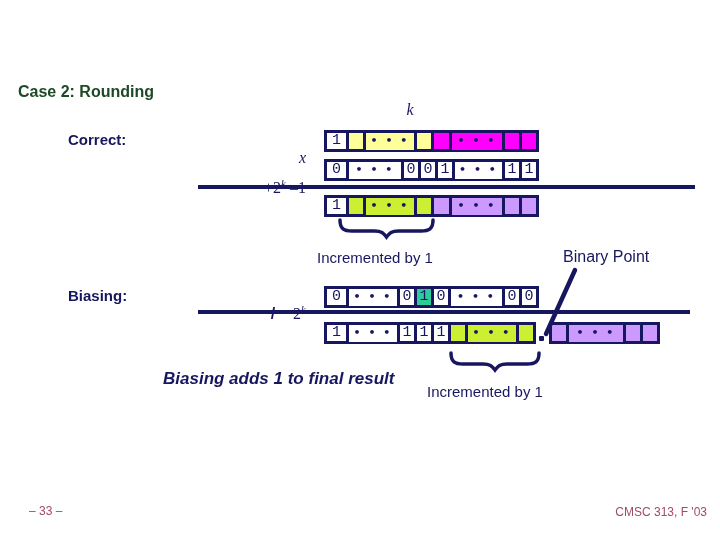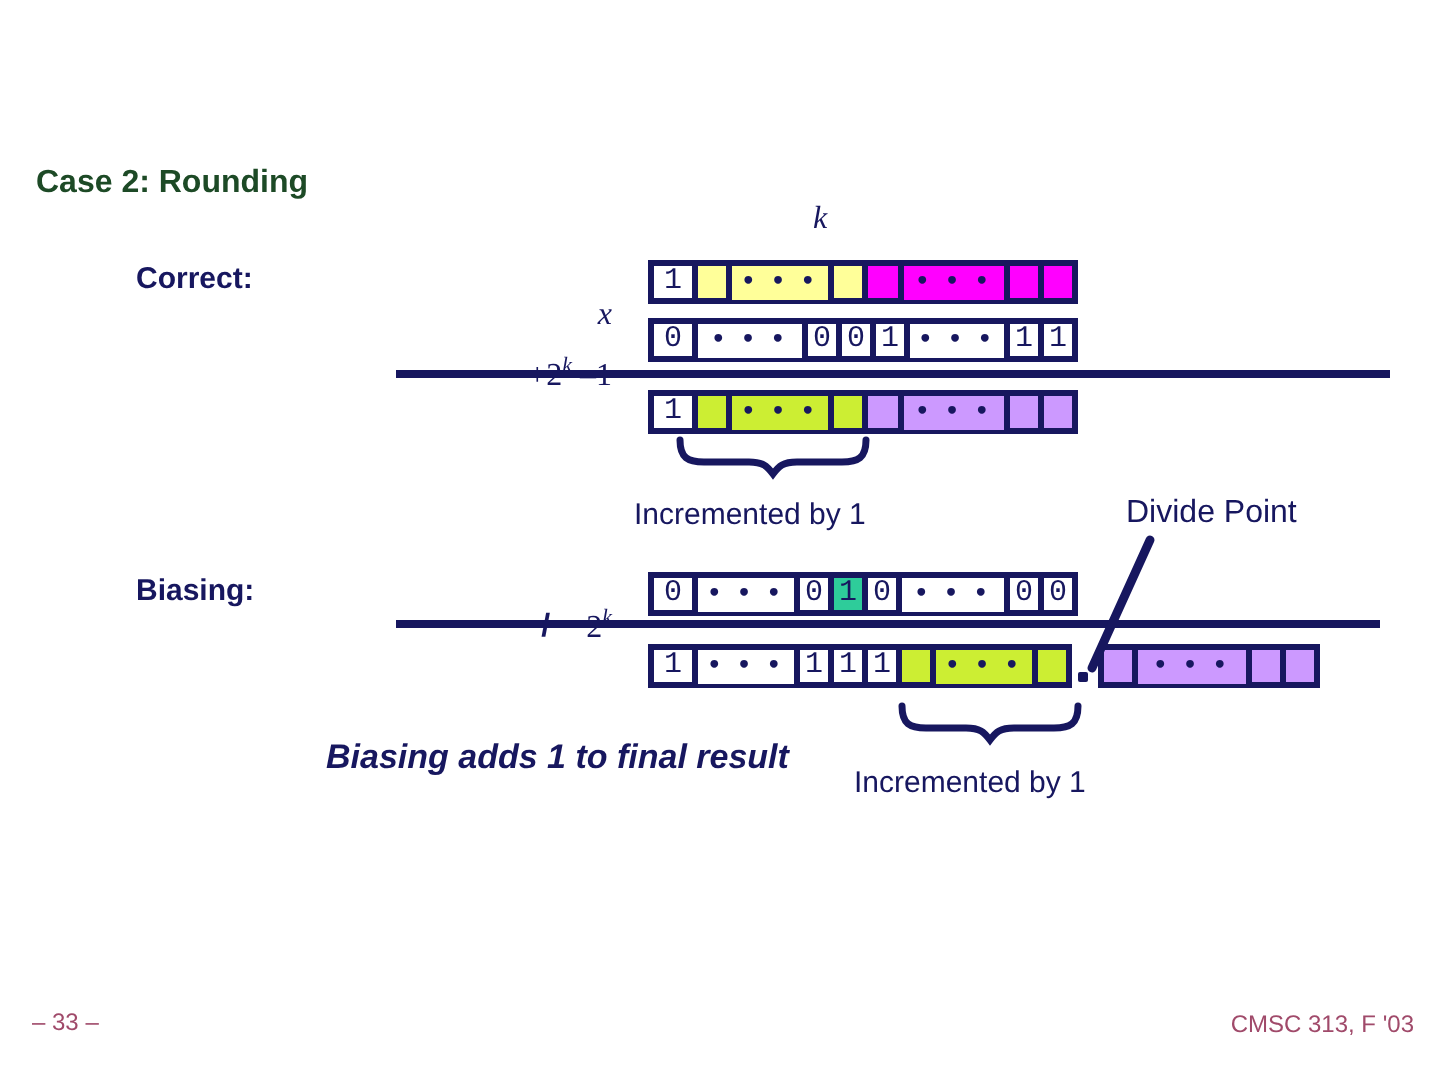--- a/index.html
+++ b/index.html
@@ -131,20 +131,20 @@
       <svg class="overlay" width="92" height="22" style="left: 449px; top: 351px;">
         <path d="M2,2 C2,11 6,13 14,13 L34,13 C41,13 43,15 46,19 C49,15 51,13 58,13 L78,13 C86,13 90,11 90,2" fill="none" stroke="#17175f" stroke-width="3.5" stroke-linecap="round"></path>
       </svg>
       <svg class="overlay" width="36" height="72" style="left: 542px; top: 266px;">
         <line x1="33" y1="4" x2="4" y2="68" stroke="#17175f" stroke-width="4.5" stroke-linecap="round"></line>
       </svg>
       <div class="bpdot" style="left: 539px; top: 336px; width: 5px; height: 5px;"></div>
     </div>
 
   <div class="abs annot" style="left:317px;top:249px;">Incremented by 1</div>
-  <div class="abs annot big" style="left:563px;top:248px;">Divide Point</div>
+  <div class="abs annot big" style="left:563px;top:248px;">Binary Point</div>
   <div class="abs annot bias" style="left:163px;top:369px;">Biasing adds 1 to final result</div>
   <div class="abs annot" style="left:427px;top:383px;">Incremented by 1</div>
 
-  <div class="abs footer" style="left:16px;top:504px;">– 33 –</div>
+  <div class="abs footer" style="left:29px;top:504px;">– 33 –</div>
   <div class="abs footer" style="right:13px;top:505px;">CMSC 313, F '03</div>
 
 </div>
 
 </body></html>

